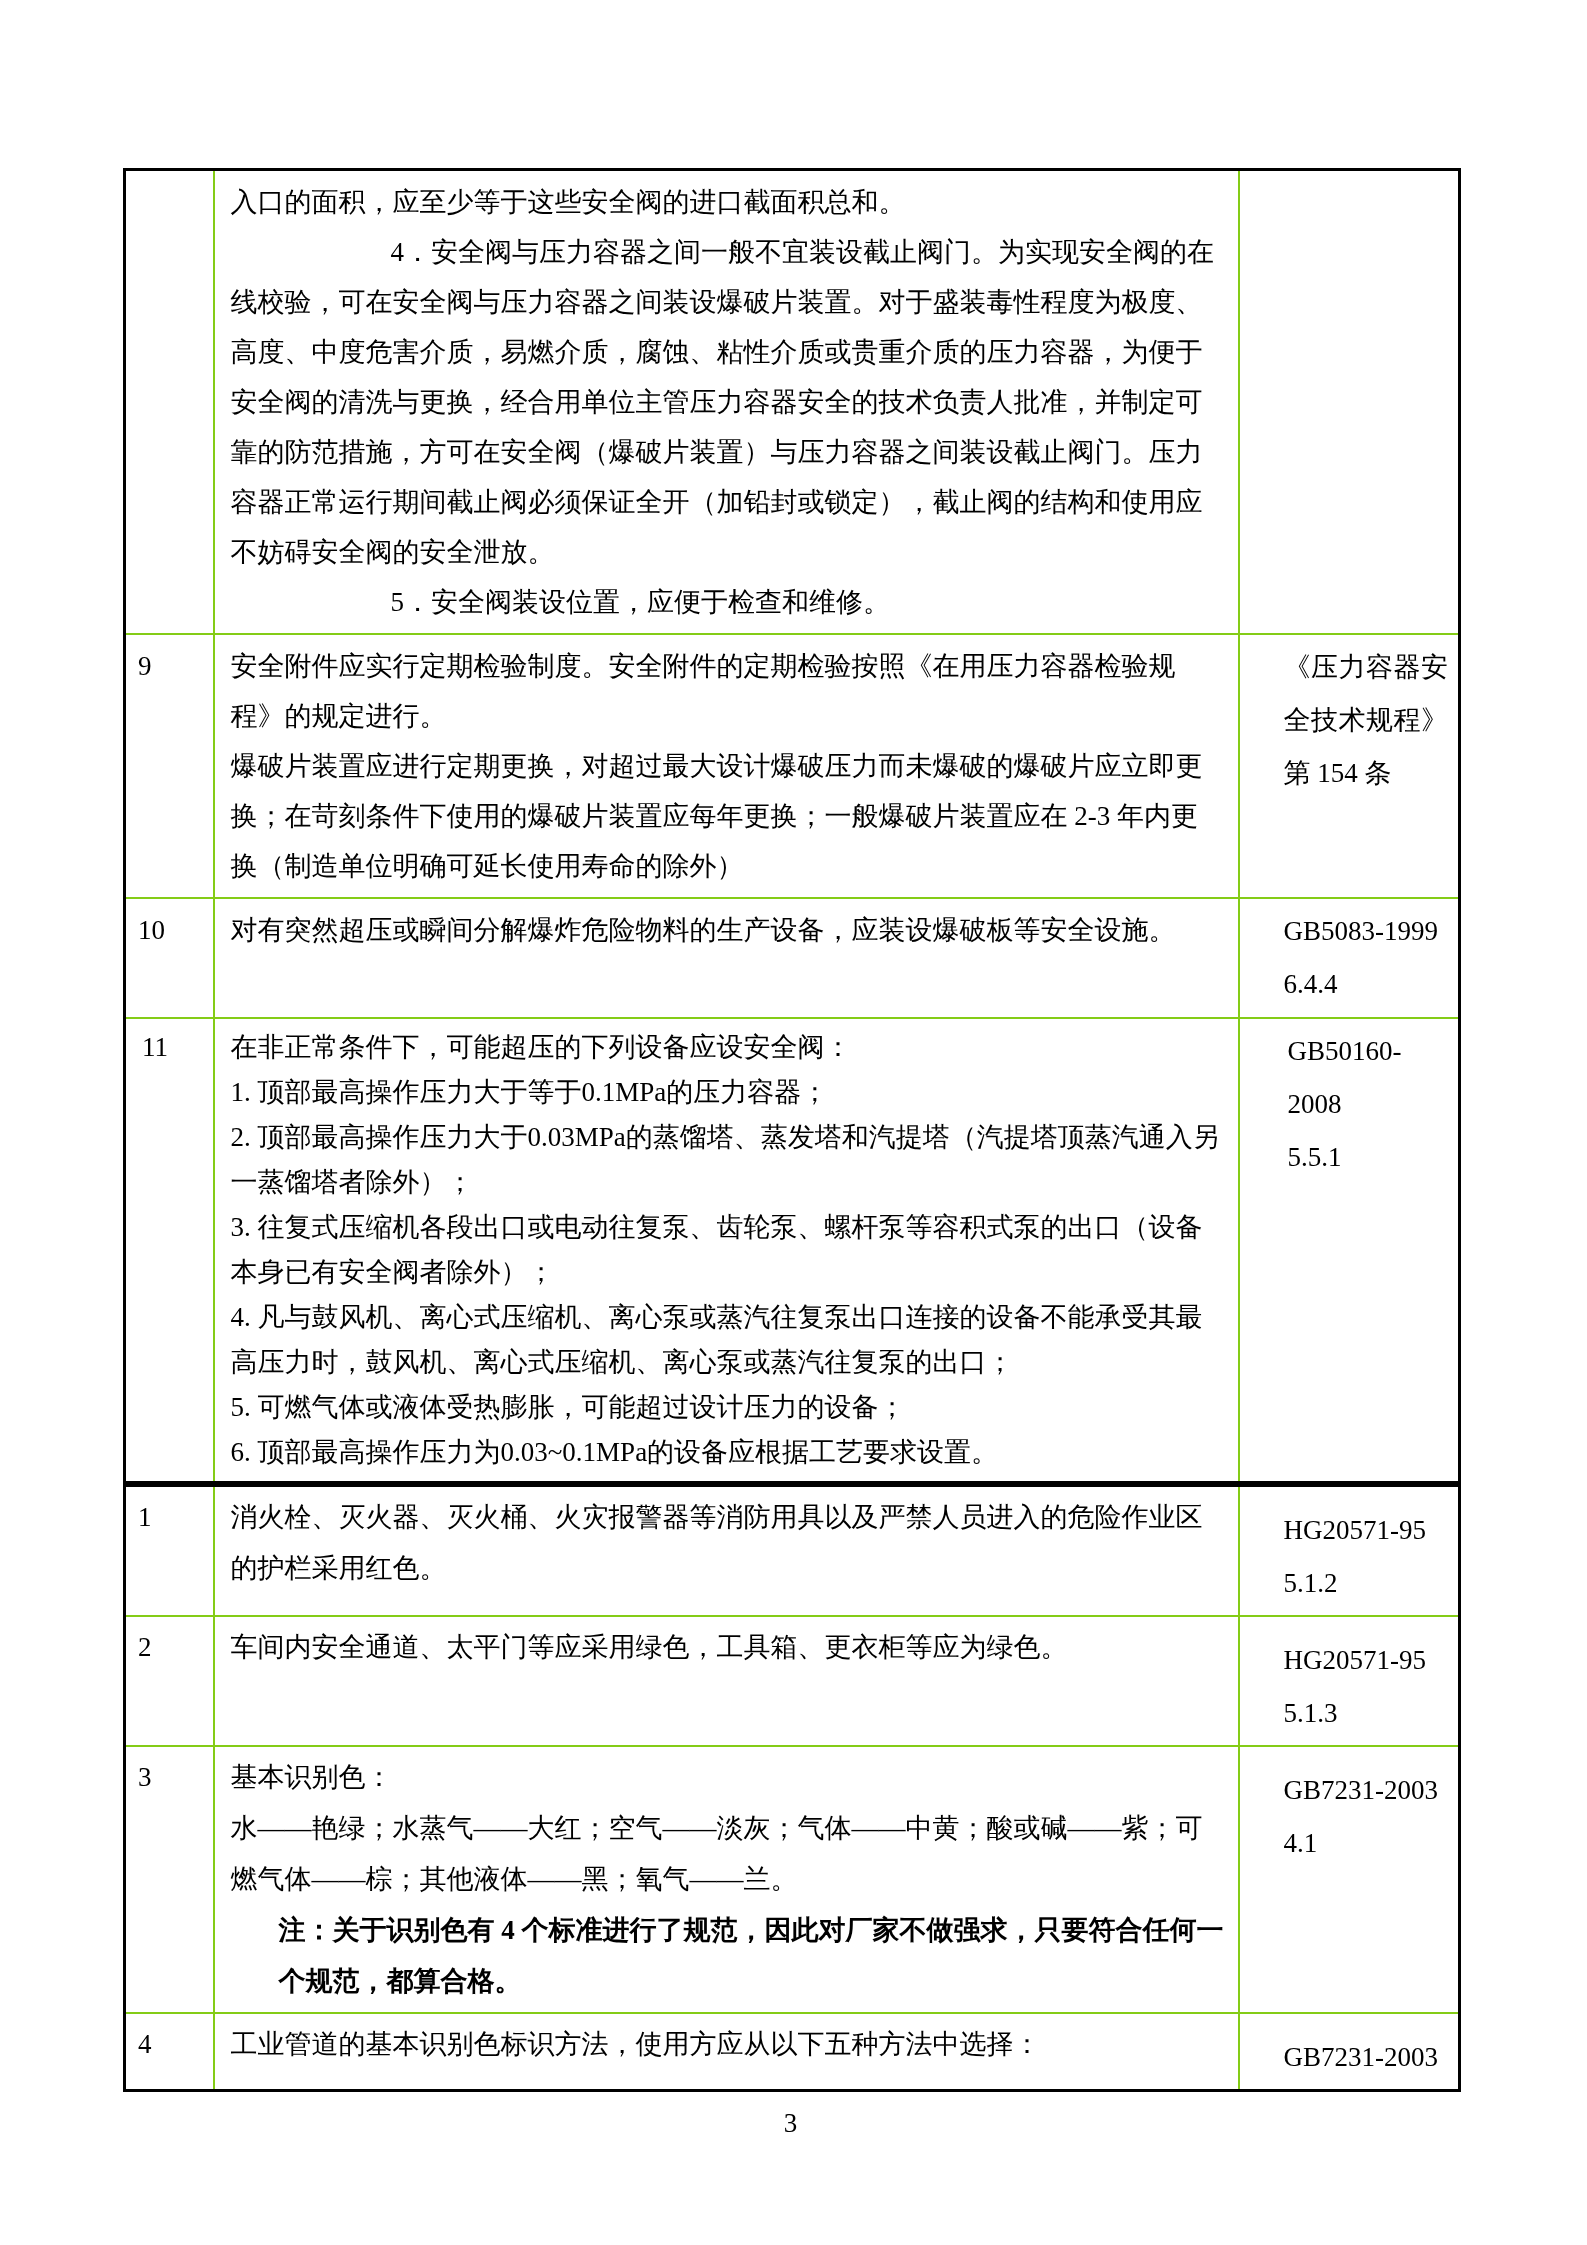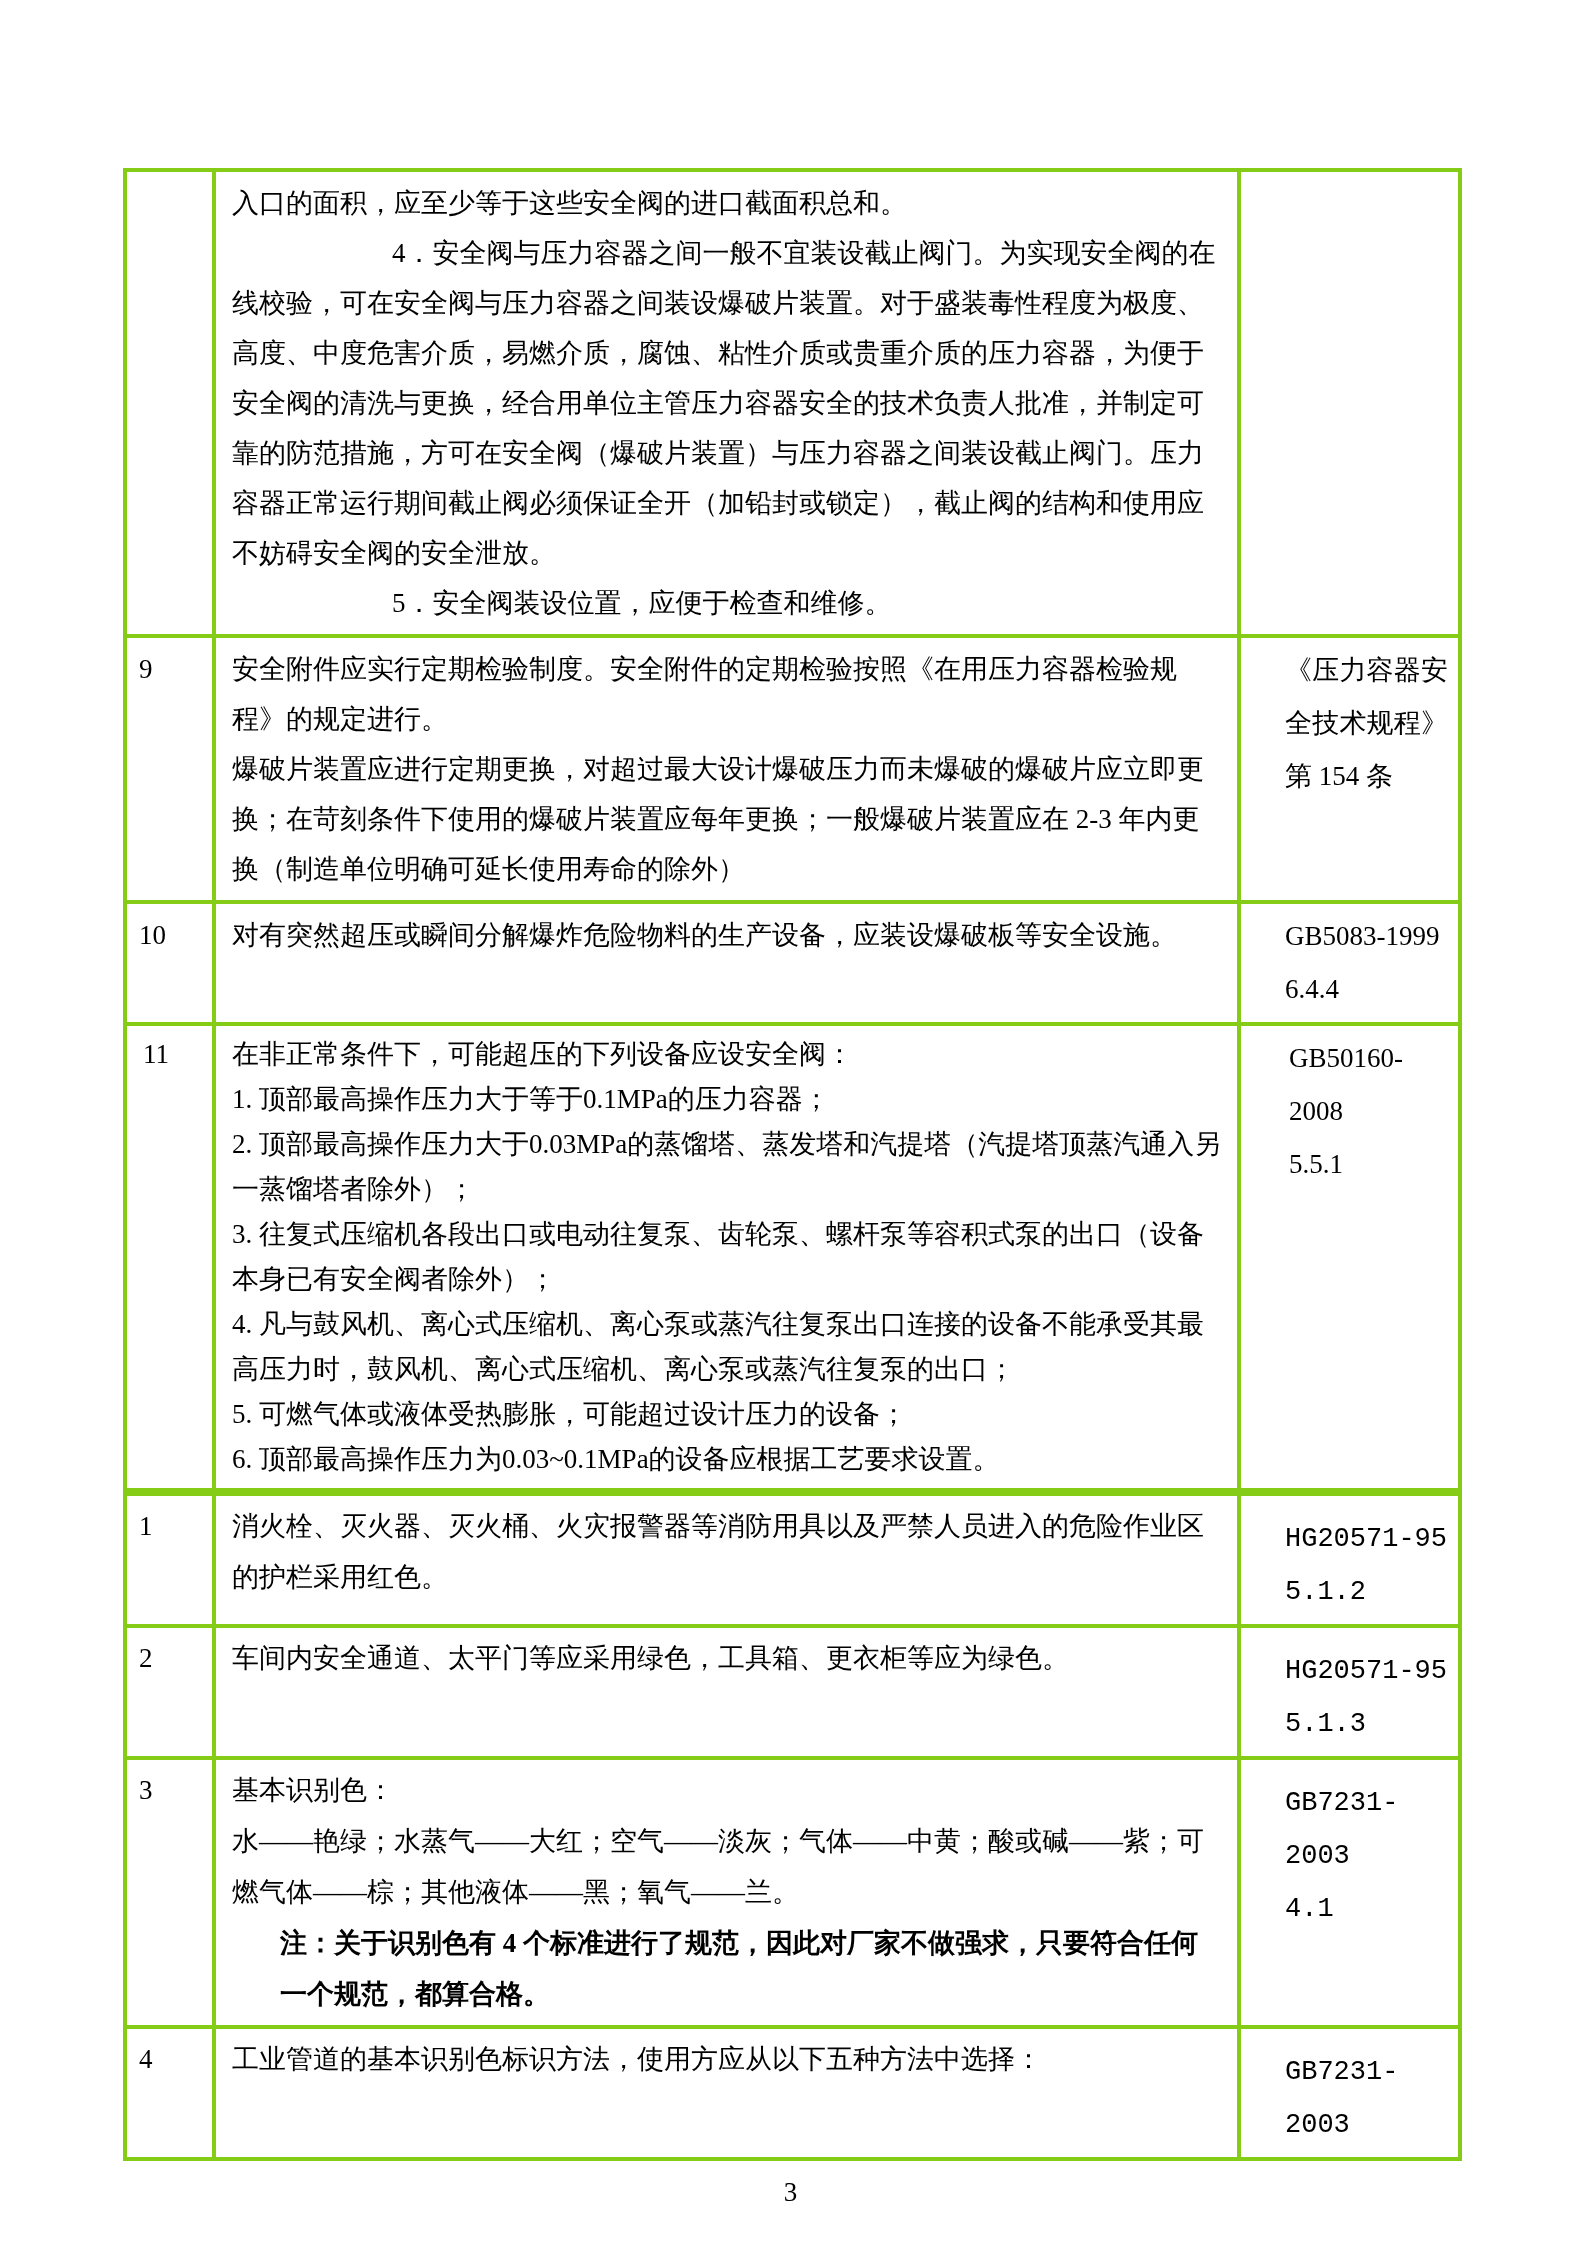--- a/index.html
+++ b/index.html
@@ -13,21 +13,21 @@
     box-sizing:border-box;
     padding:168px 129px 0 123px;
   }
   table{
     border-collapse:collapse;
     table-layout:fixed;
     width:1335px;
     border:3px solid #000;
   }
   td,th{
-    border:4px solid #84cc16;
+    border:2px solid #84cc16;
     vertical-align:top;
     font-size:27px;
     font-weight:normal;
     text-align:left;
     box-sizing:border-box;
   }
   
   .t1 td{line-height:50px;padding:6px 14px 6px 16px;}
   .t1 td.num-cell{padding:6px 6px 6px 12px;}
   .t1 td.ref-cell{padding:6px 10px 6px 12px;line-height:53px;}
@@ -42,21 +42,21 @@
     font-size:31px;
     font-weight:bold;
     line-height:40px;
     margin:9px 0 7px -10px;
   }
   
   .t2 th{line-height:36px;padding:5px 14px 5px 16px;height:50px;}
   .t2 th.num-head{padding-left:12px;}
   .t2 td{line-height:51px;padding:5px 14px 5px 16px;}
   .t2 td.num-cell{padding-left:12px;}
-  .t2 td.ref-cell{padding:17px 10px 5px 12px;line-height:53px;font-family:Liberation Mono, monospace;}
+  .t2 td.ref-cell{padding:17px 10px 5px 12px;line-height:53px;}
   .bold-note{font-weight:bold;margin-left:48px;}
   
   .page-footer{
     width:1335px;
     text-align:center;
     font-size:27px;
     margin-top:16px;
   }
 </style>
 </head>

